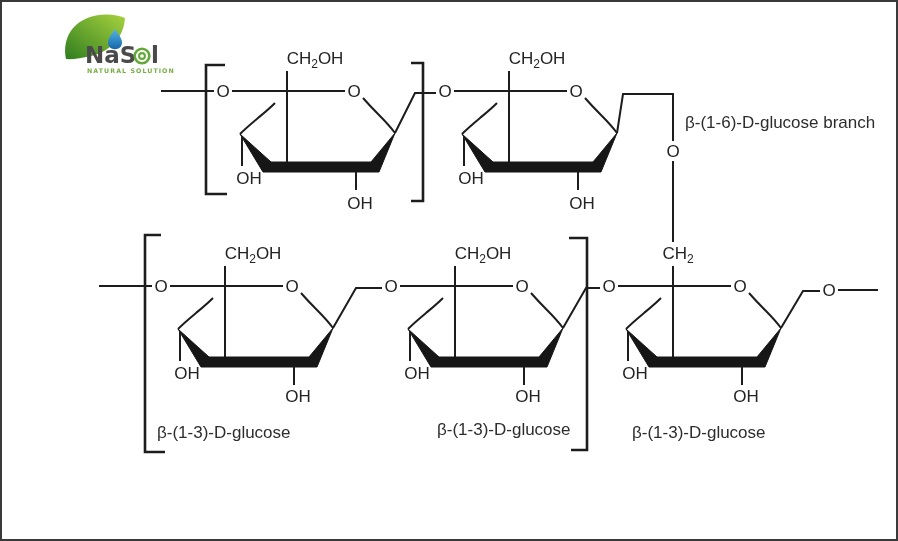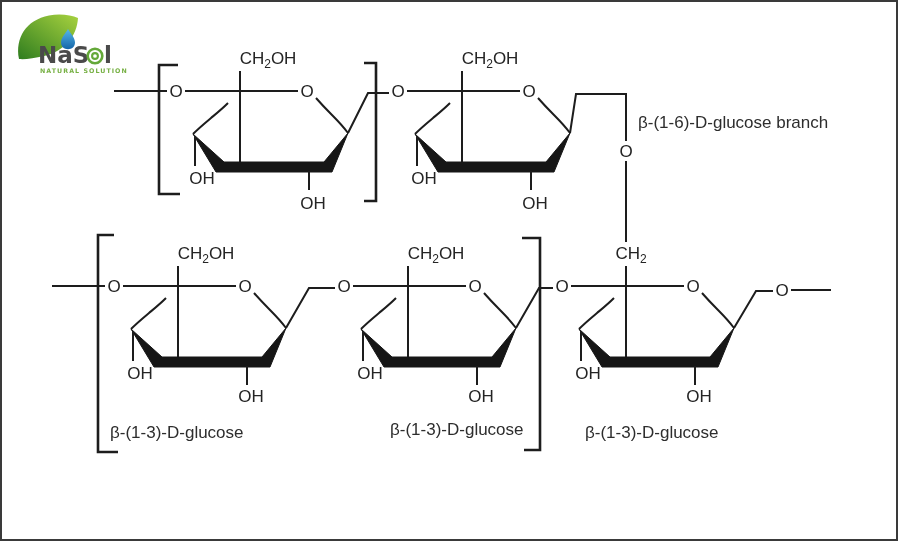--- a/index.html
+++ b/index.html
@@ -4,20 +4,21 @@
 <style>
   html,body { margin:0; padding:0; background:#e8e8e8; }
   .canvas {
     position:relative;
     width:898px; height:541px;
     box-sizing:border-box;
     background:#ffffff;
     border:2px solid #3a3a3a;
     overflow:hidden;
     font-family:"Liberation Sans", sans-serif;
+    padding-left:47px;
   }
   svg { display:block; }
   .bond   { fill:none; stroke:#1d1d1d; stroke-width:2; }
   .bracket{ fill:none; stroke:#1d1d1d; stroke-width:2.6; }
   .bold-bond { fill:#161616; stroke:#161616; stroke-width:1; }
   .atom { font-family:"Liberation Sans", sans-serif; font-size:17px; fill:#242424; text-anchor:middle; }
   .sub  { font-size:12px; }
   .caption { font-family:"Liberation Sans", sans-serif; font-size:17px; fill:#2d2d2d; text-anchor:start; }
   .brand   { font-family:"DejaVu Sans", sans-serif; font-size:23px; font-weight:700; fill:#4a4a4a; }
   .tagline { font-family:"DejaVu Sans", sans-serif; font-size:6.3px; font-weight:700; fill:#76b043; letter-spacing:1.05px; }

